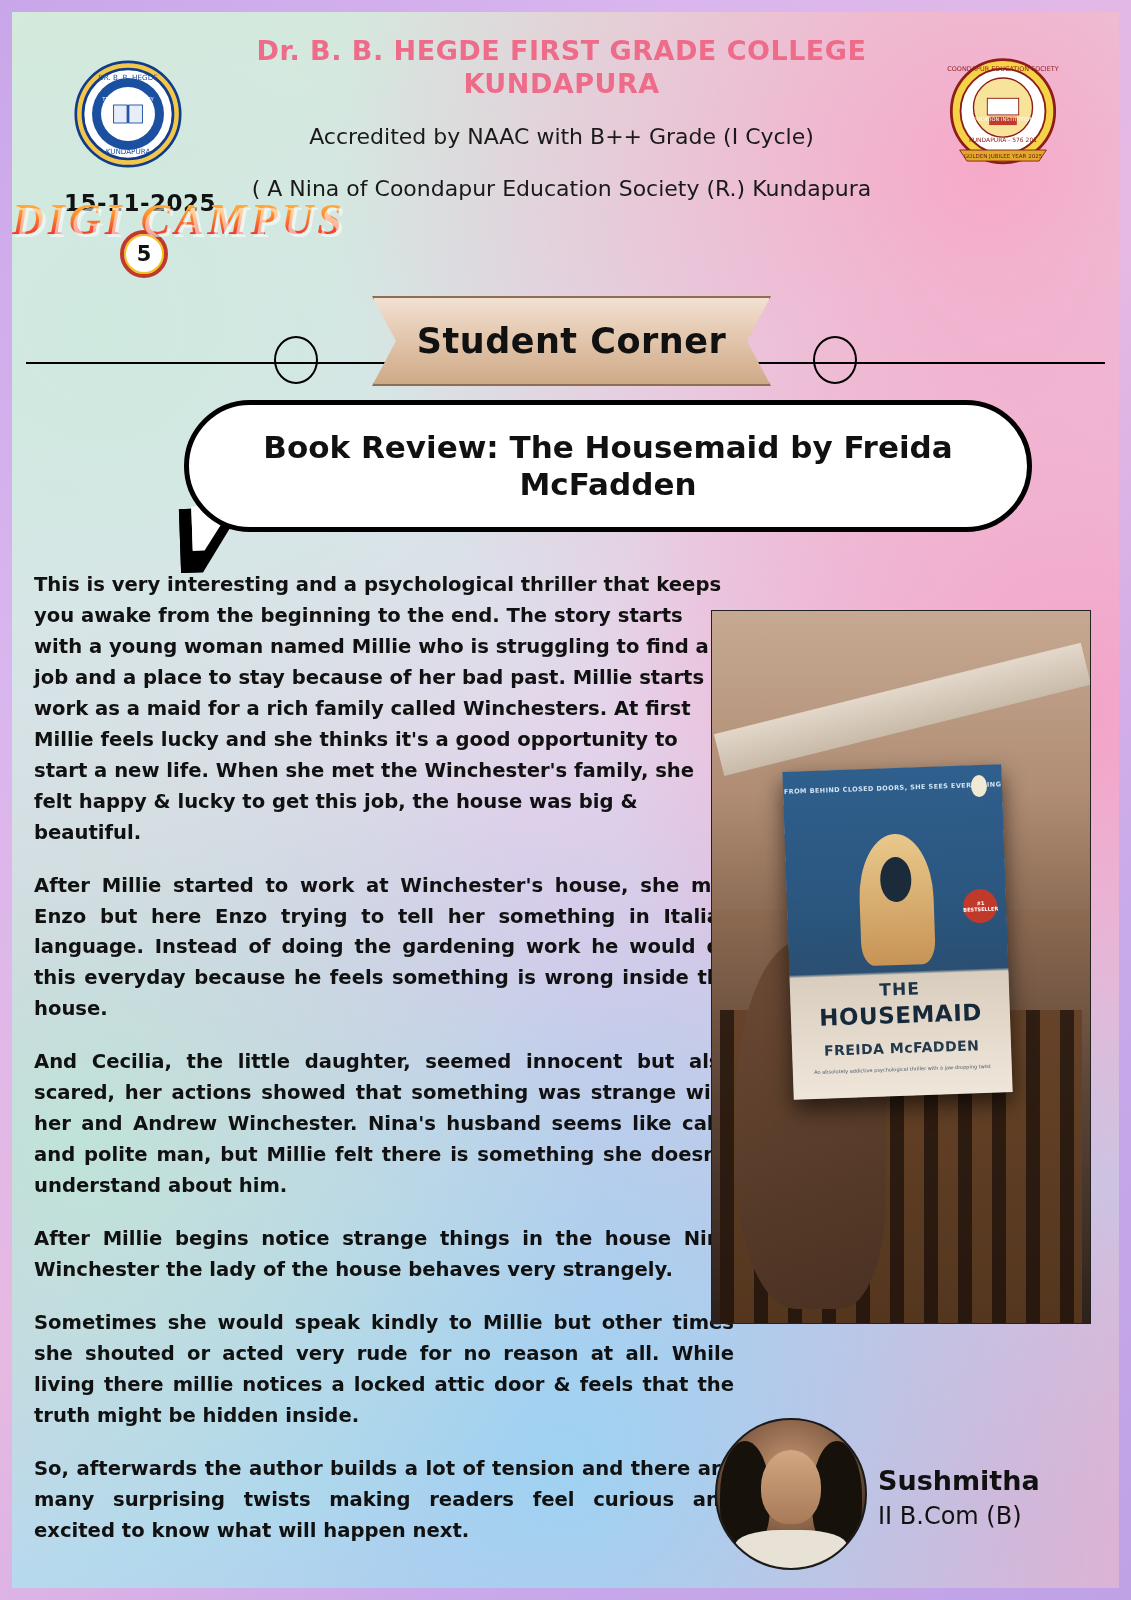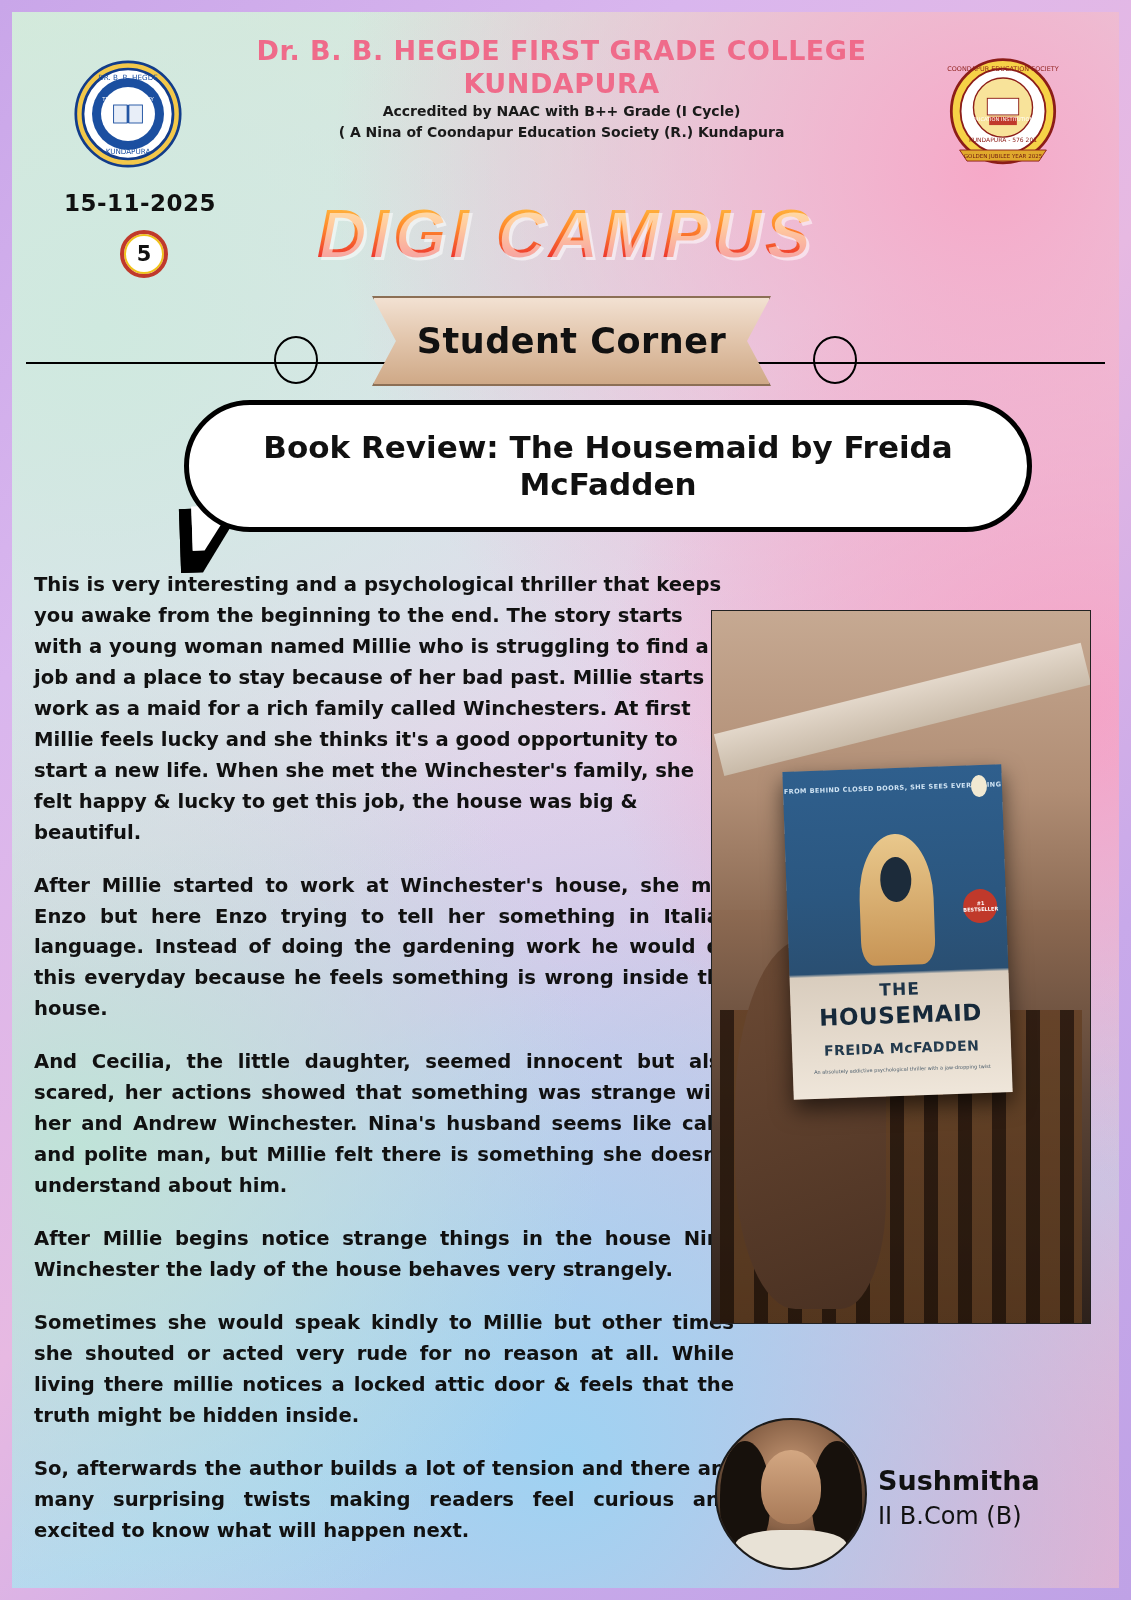--- a/index.html
+++ b/index.html
@@ -65,23 +65,23 @@
   }
   .college-name {
     font-family: "DejaVu Sans", sans-serif;
     font-size: 27px;
     font-weight: bold;
     color: #ef6b8a;
     letter-spacing: 0.5px;
     line-height: 1.24;
   }
   .accred {
-    margin-top: 1px;
-    font-size: 14px;
-    font-weight: bold;
+    margin-top: 21px;
+    font-size: 22px;
+    font-weight: normal;
     color: #1a1a1a;
     line-height: 1.4;
   }
   .date {
     position: absolute;
     left: 52px;
     top: 178px;
     font-size: 23px;
     font-weight: bold;
     color: #111;
@@ -104,23 +104,23 @@
     font-weight: bold;
     color: #111;
   }
 
   
   .digi-campus {
     position: absolute;
     left: 0;
     right: 0;
     top: 182px;
-    text-align: center;
-    font-family: Liberation Sans, sans-serif;
-    font-size: 68px;
+    text-align: left;
+    font-family: Liberation Serif, serif;
+    font-size: 44px;
     font-weight: bold;
     font-style: italic;
     letter-spacing: 4px;
     background: linear-gradient(180deg, #ffd24a 0%, #ff8a2b 42%, #ef3d2e 78%, #c81f1a 100%);
     -webkit-background-clip: text;
     background-clip: text;
     color: transparent;
     text-shadow: 3px 3px 0 rgba(255,255,255,0.55);
   }
 

